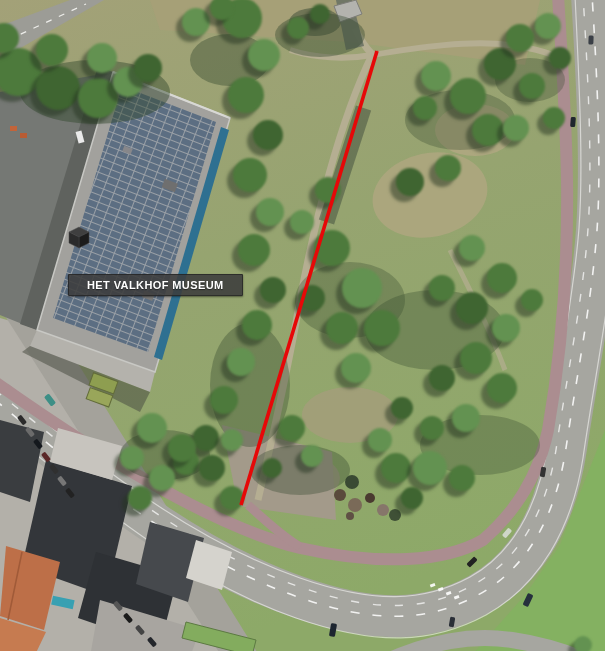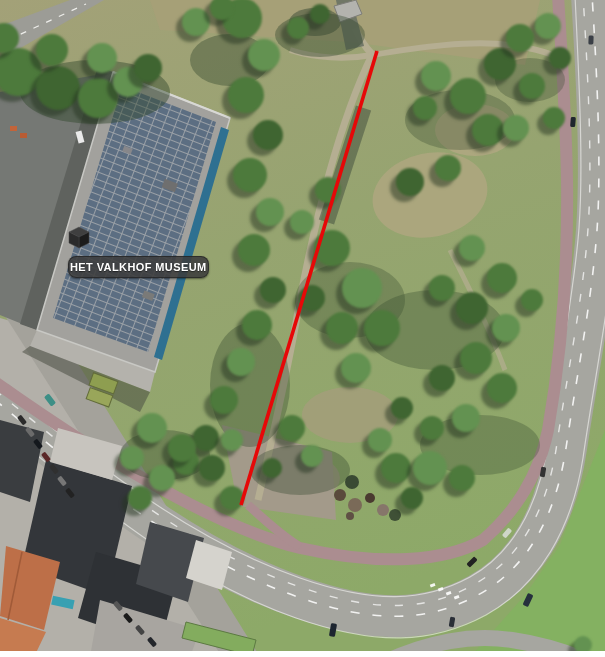--- a/index.html
+++ b/index.html
@@ -4,23 +4,23 @@
 <style>
   html,body{margin:0;padding:0;background:#fff;}
   #stage{position:relative;width:605px;height:657px;overflow:hidden;background:#fff;
          font-family:"Liberation Sans",sans-serif;}
   #stage svg{position:absolute;left:0;top:0;}
   .t1{fill:#4d7a3c}.t2{fill:#639251}.t3{fill:#3f6531}
   #trees circle{filter:blur(1.1px) drop-shadow(-6px 6px 1px rgba(36,52,32,.5));}
   .shadow{fill:#31462c;}
   .poi{position:absolute;left:68px;top:226px;width:160px;pointer-events:auto;}
   .poi-cube{position:absolute;left:58px;top:0;}
-  .poi-pill{position:absolute;left:0;top:30px;white-space:nowrap;
+  .poi-pill{position:absolute;left:0;top:48px;white-space:nowrap;
     background:rgba(60,60,60,.88);color:#fff;font-weight:bold;font-size:11px;
-    letter-spacing:.4px;padding:4px 1px;border-radius:8px;
+    letter-spacing:.4px;padding:4px 18px;border-radius:1px;
     border:1px solid rgba(20,20,20,.5);box-shadow:0 1px 2px rgba(0,0,0,.45);
     text-shadow:0 1px 1px rgba(0,0,0,.5);}
   .bottom-margin{position:absolute;left:0;top:651px;width:605px;height:6px;background:#fff;}
 </style>
 </head>
 <body>
 
 <div id="stage">
 <svg width="605" height="657" viewBox="0 0 605 657">
   <defs>

